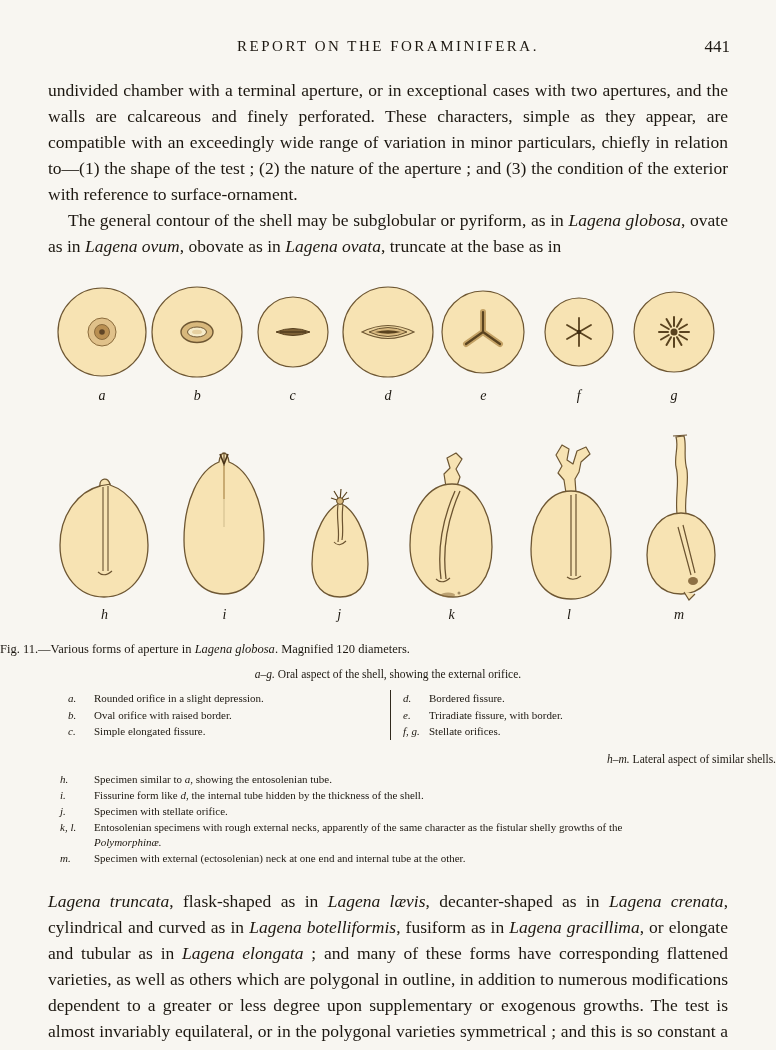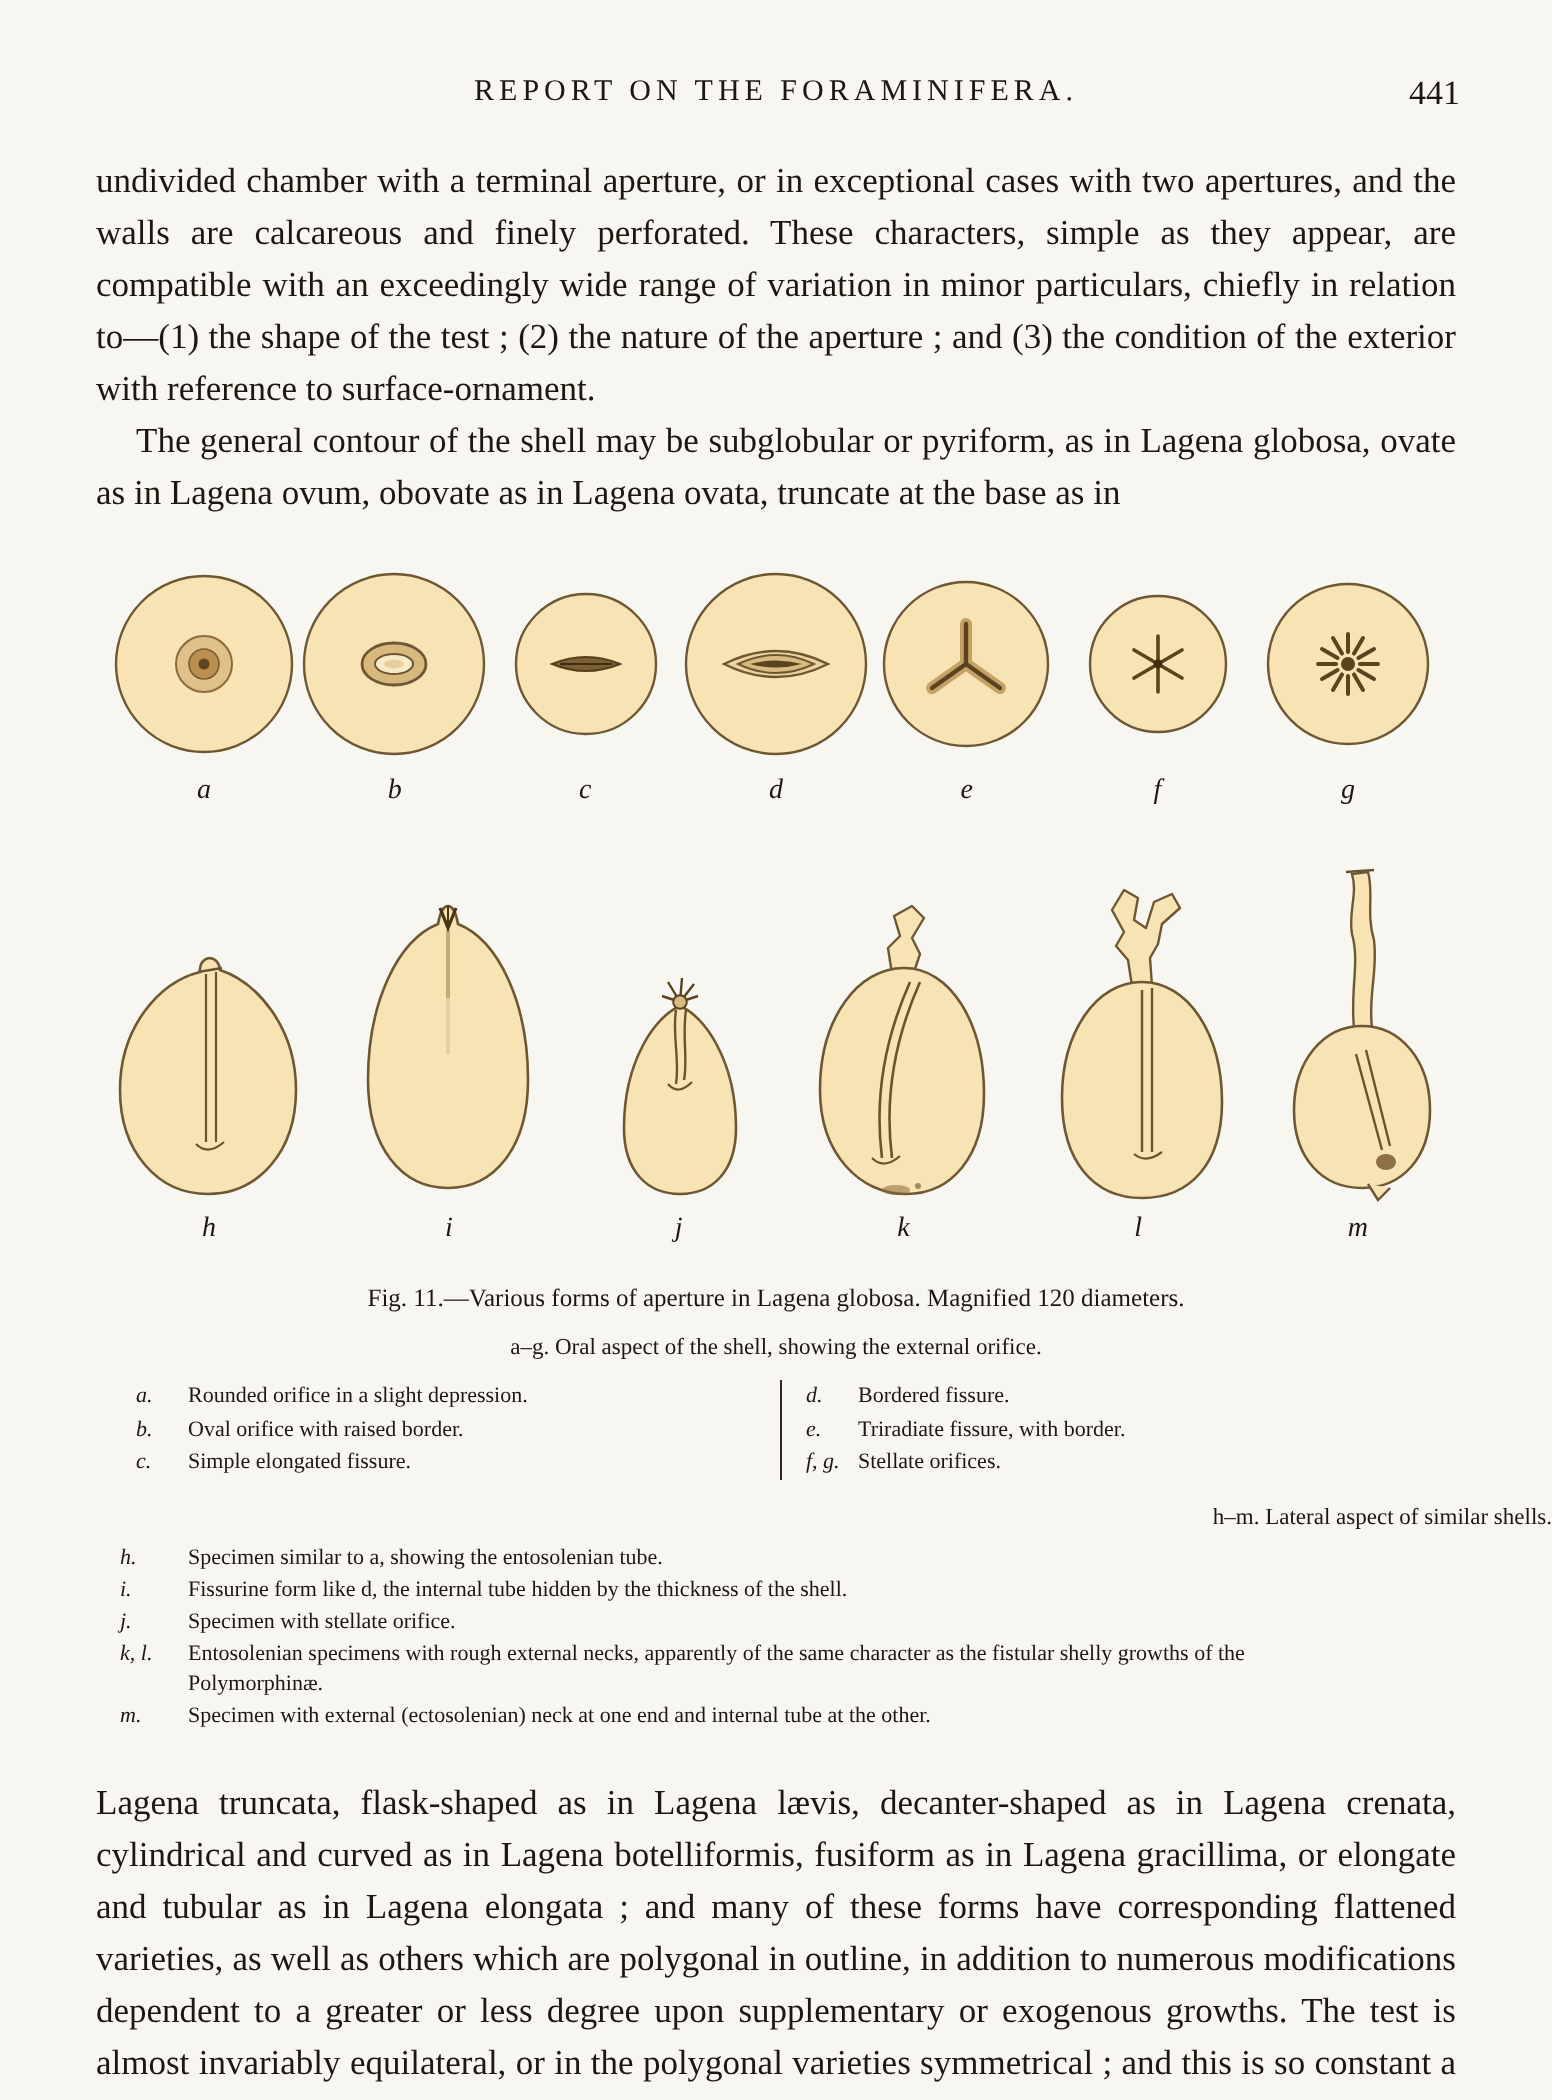--- a/index.html
+++ b/index.html
@@ -8,42 +8,42 @@
     --shell-fill:#f7e3b3;
     --shell-stroke:#6e5733;
   }
   html,body{margin:0;padding:0;}
   body{background:var(--page-bg);}
   .page{
     width:776px;height:1050px;position:relative;overflow:hidden;
     background:var(--page-bg);color:var(--ink);
     font-family:"Liberation Serif","DejaVu Serif",serif;
   }
-  .it{}
+  .it{font-style:italic;}
   .indent{}
 
   .hdr{position:relative;height:34px;margin-top:38px;}
   .hdr-title{position:absolute;left:0;right:0;text-align:center;
     font-size:15px;letter-spacing:2.5px;}
   .hdr-num{position:absolute;right:46px;top:-1px;font-size:17px;text-align:right;}
 
   .bodytext{margin:6px 48px 0;font-size:17.5px;line-height:1.48;text-align:justify;}
   .bodytext.p2{text-indent:20px;margin-top:1px;}
   .bodytext.p3{margin-top:22px;}
 
   .figure{margin-top:22px;}
   .fig-row{display:flex;justify-content:space-between;align-items:flex-end;}
   .fig-row.top{margin:0 56px;}
   .fig-row.bottom{margin:26px 52px 0;}
   .fig-item{display:flex;flex-direction:column;align-items:center;}
   .circle-box{height:100px;display:flex;align-items:center;justify-content:center;}
   .egg-box{height:172px;display:flex;align-items:flex-end;justify-content:center;}
   .fig-label{font-style:italic;font-size:14px;margin-top:7px;line-height:1;}
 
-  .caption{text-align:center;font-size:12.5px;margin-top:20px;}
+  .caption{font-size:12.5px;margin-top:20px;}
   .subcap{text-align:center;font-size:11.5px;margin-top:11px;}
 
   .legend-ag{width:640px;margin:10px auto 0;display:flex;font-size:11px;line-height:1.5;}
   .legend-ag .col-left{width:322px;}
   .legend-ag .col-right{flex:1;border-left:1px solid #30291d;padding-left:12px;}
   .legend-row{display:flex;}
   .legend-key{font-style:italic;flex:0 0 26px;}
   .legend-text{flex:1;}
 
   .legend-hm{width:656px;margin:7px auto 0;font-size:11px;line-height:1.45;}

